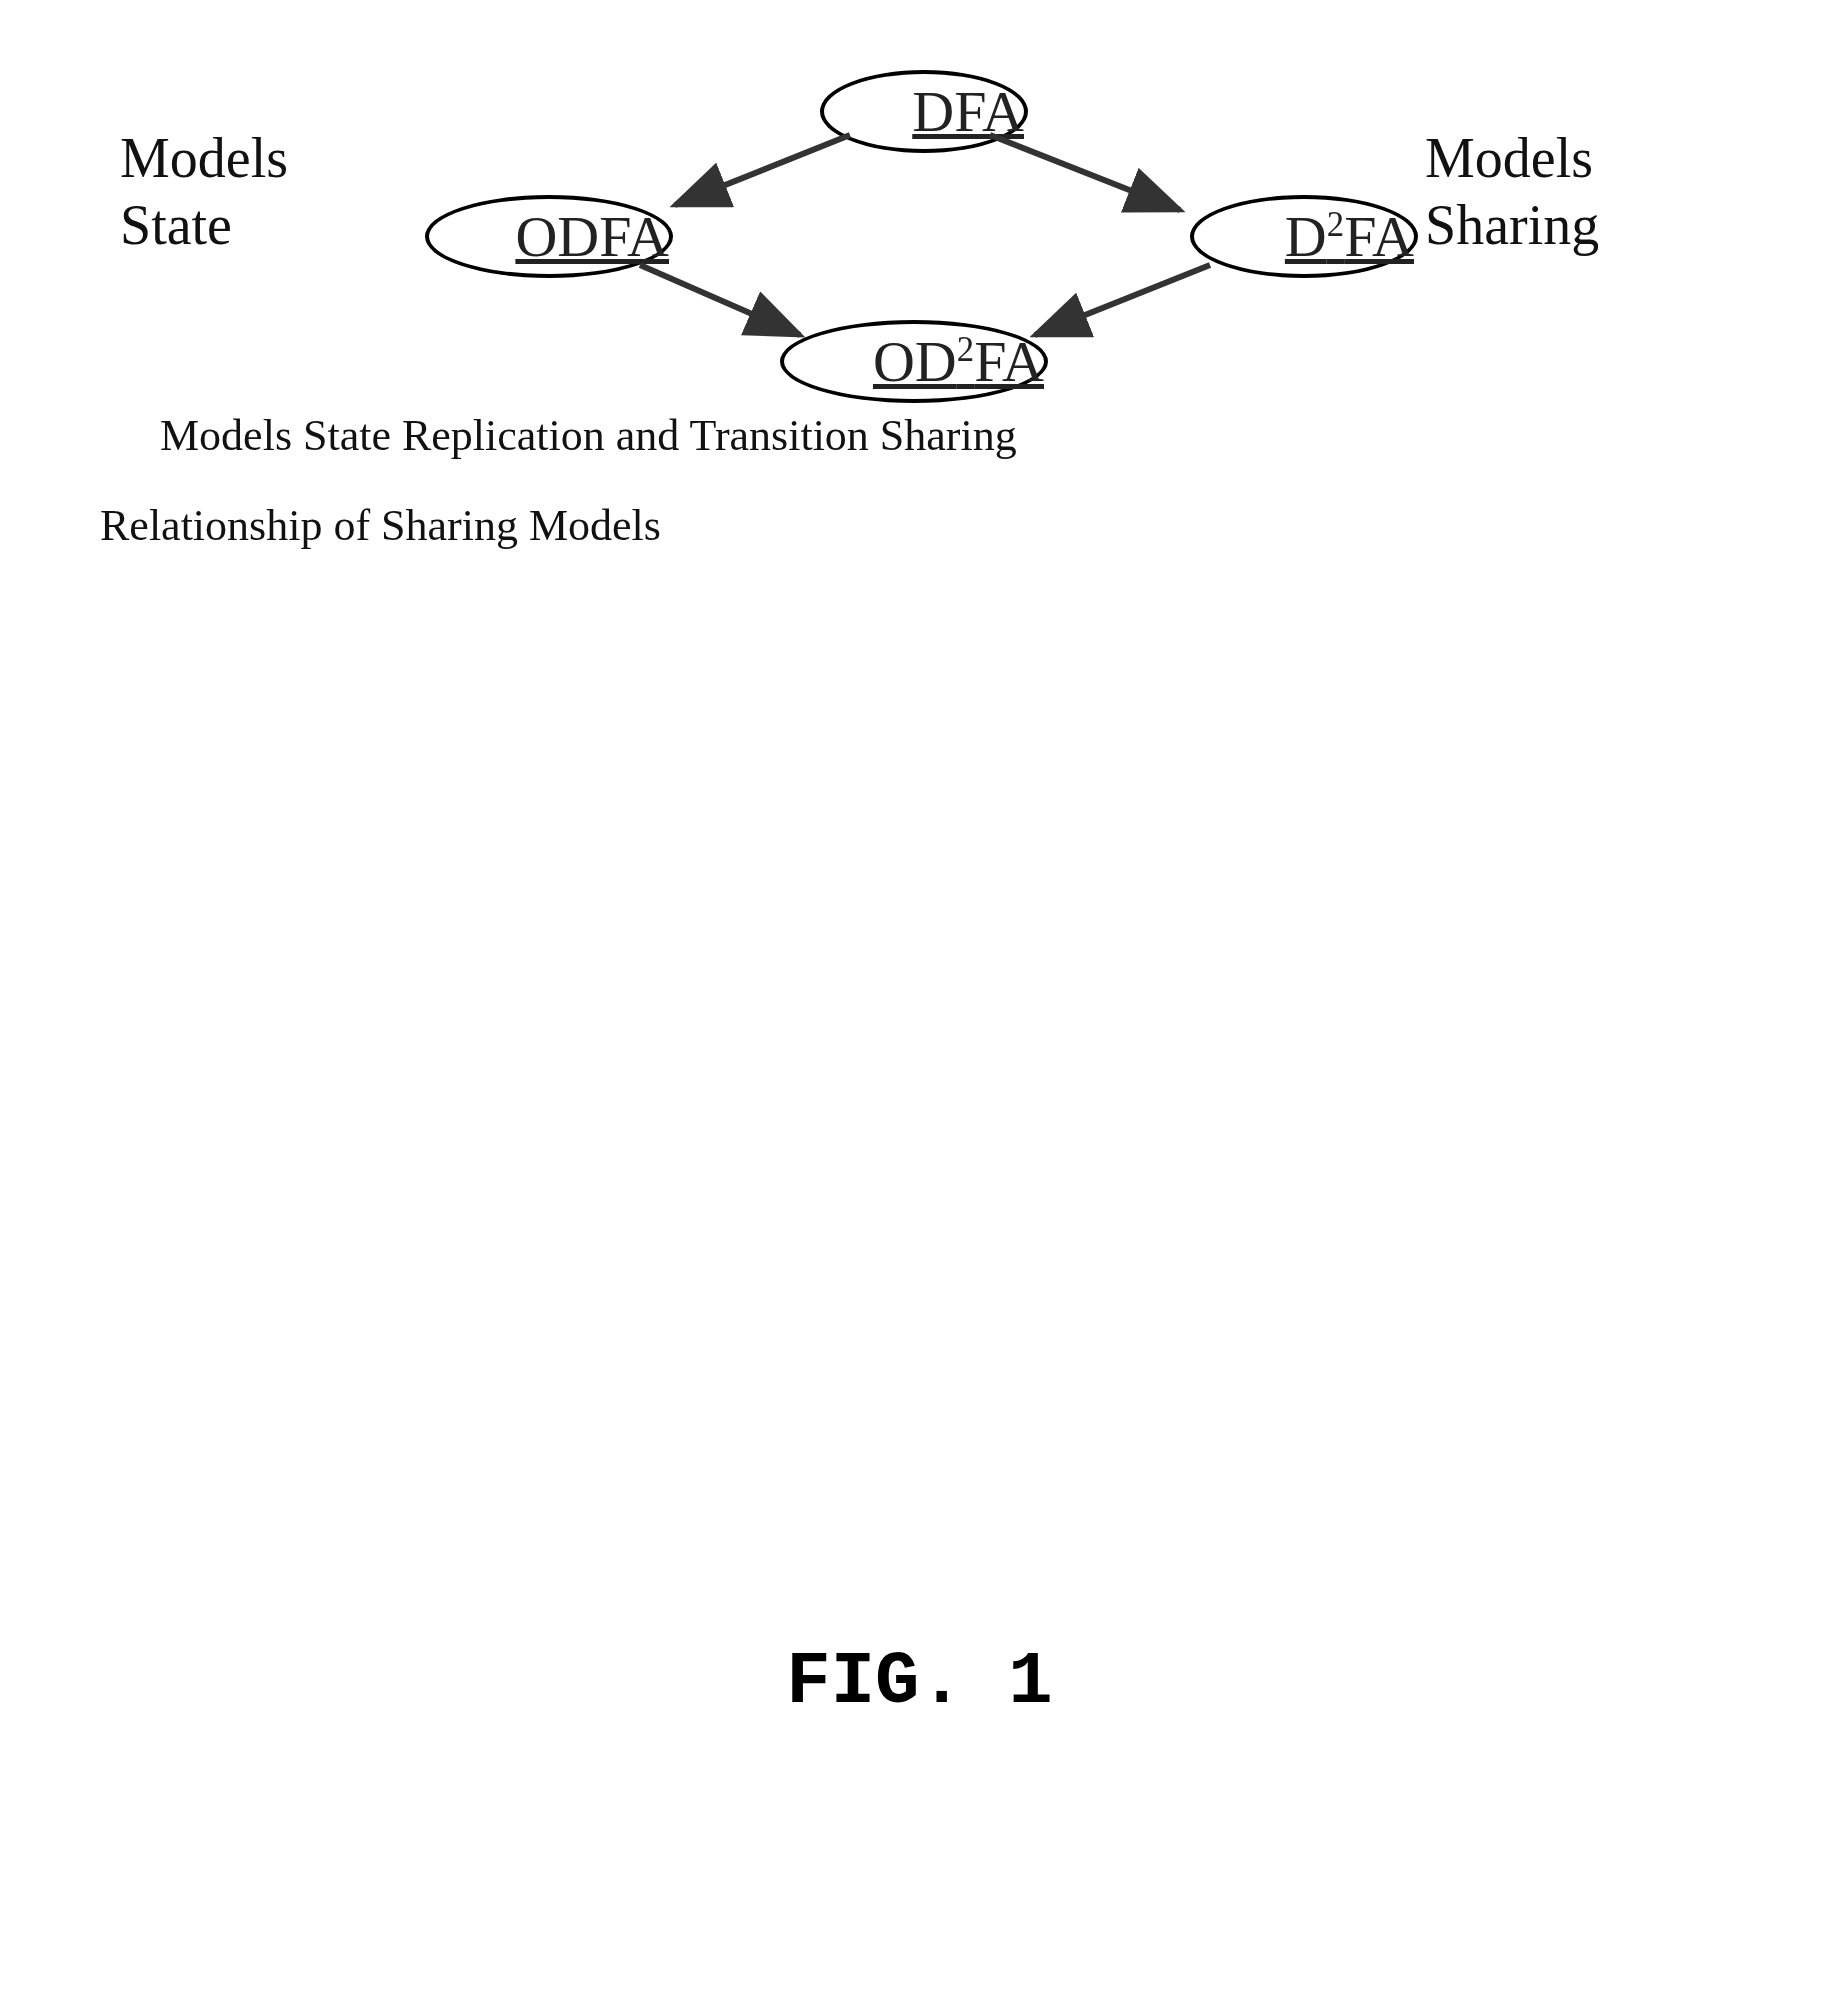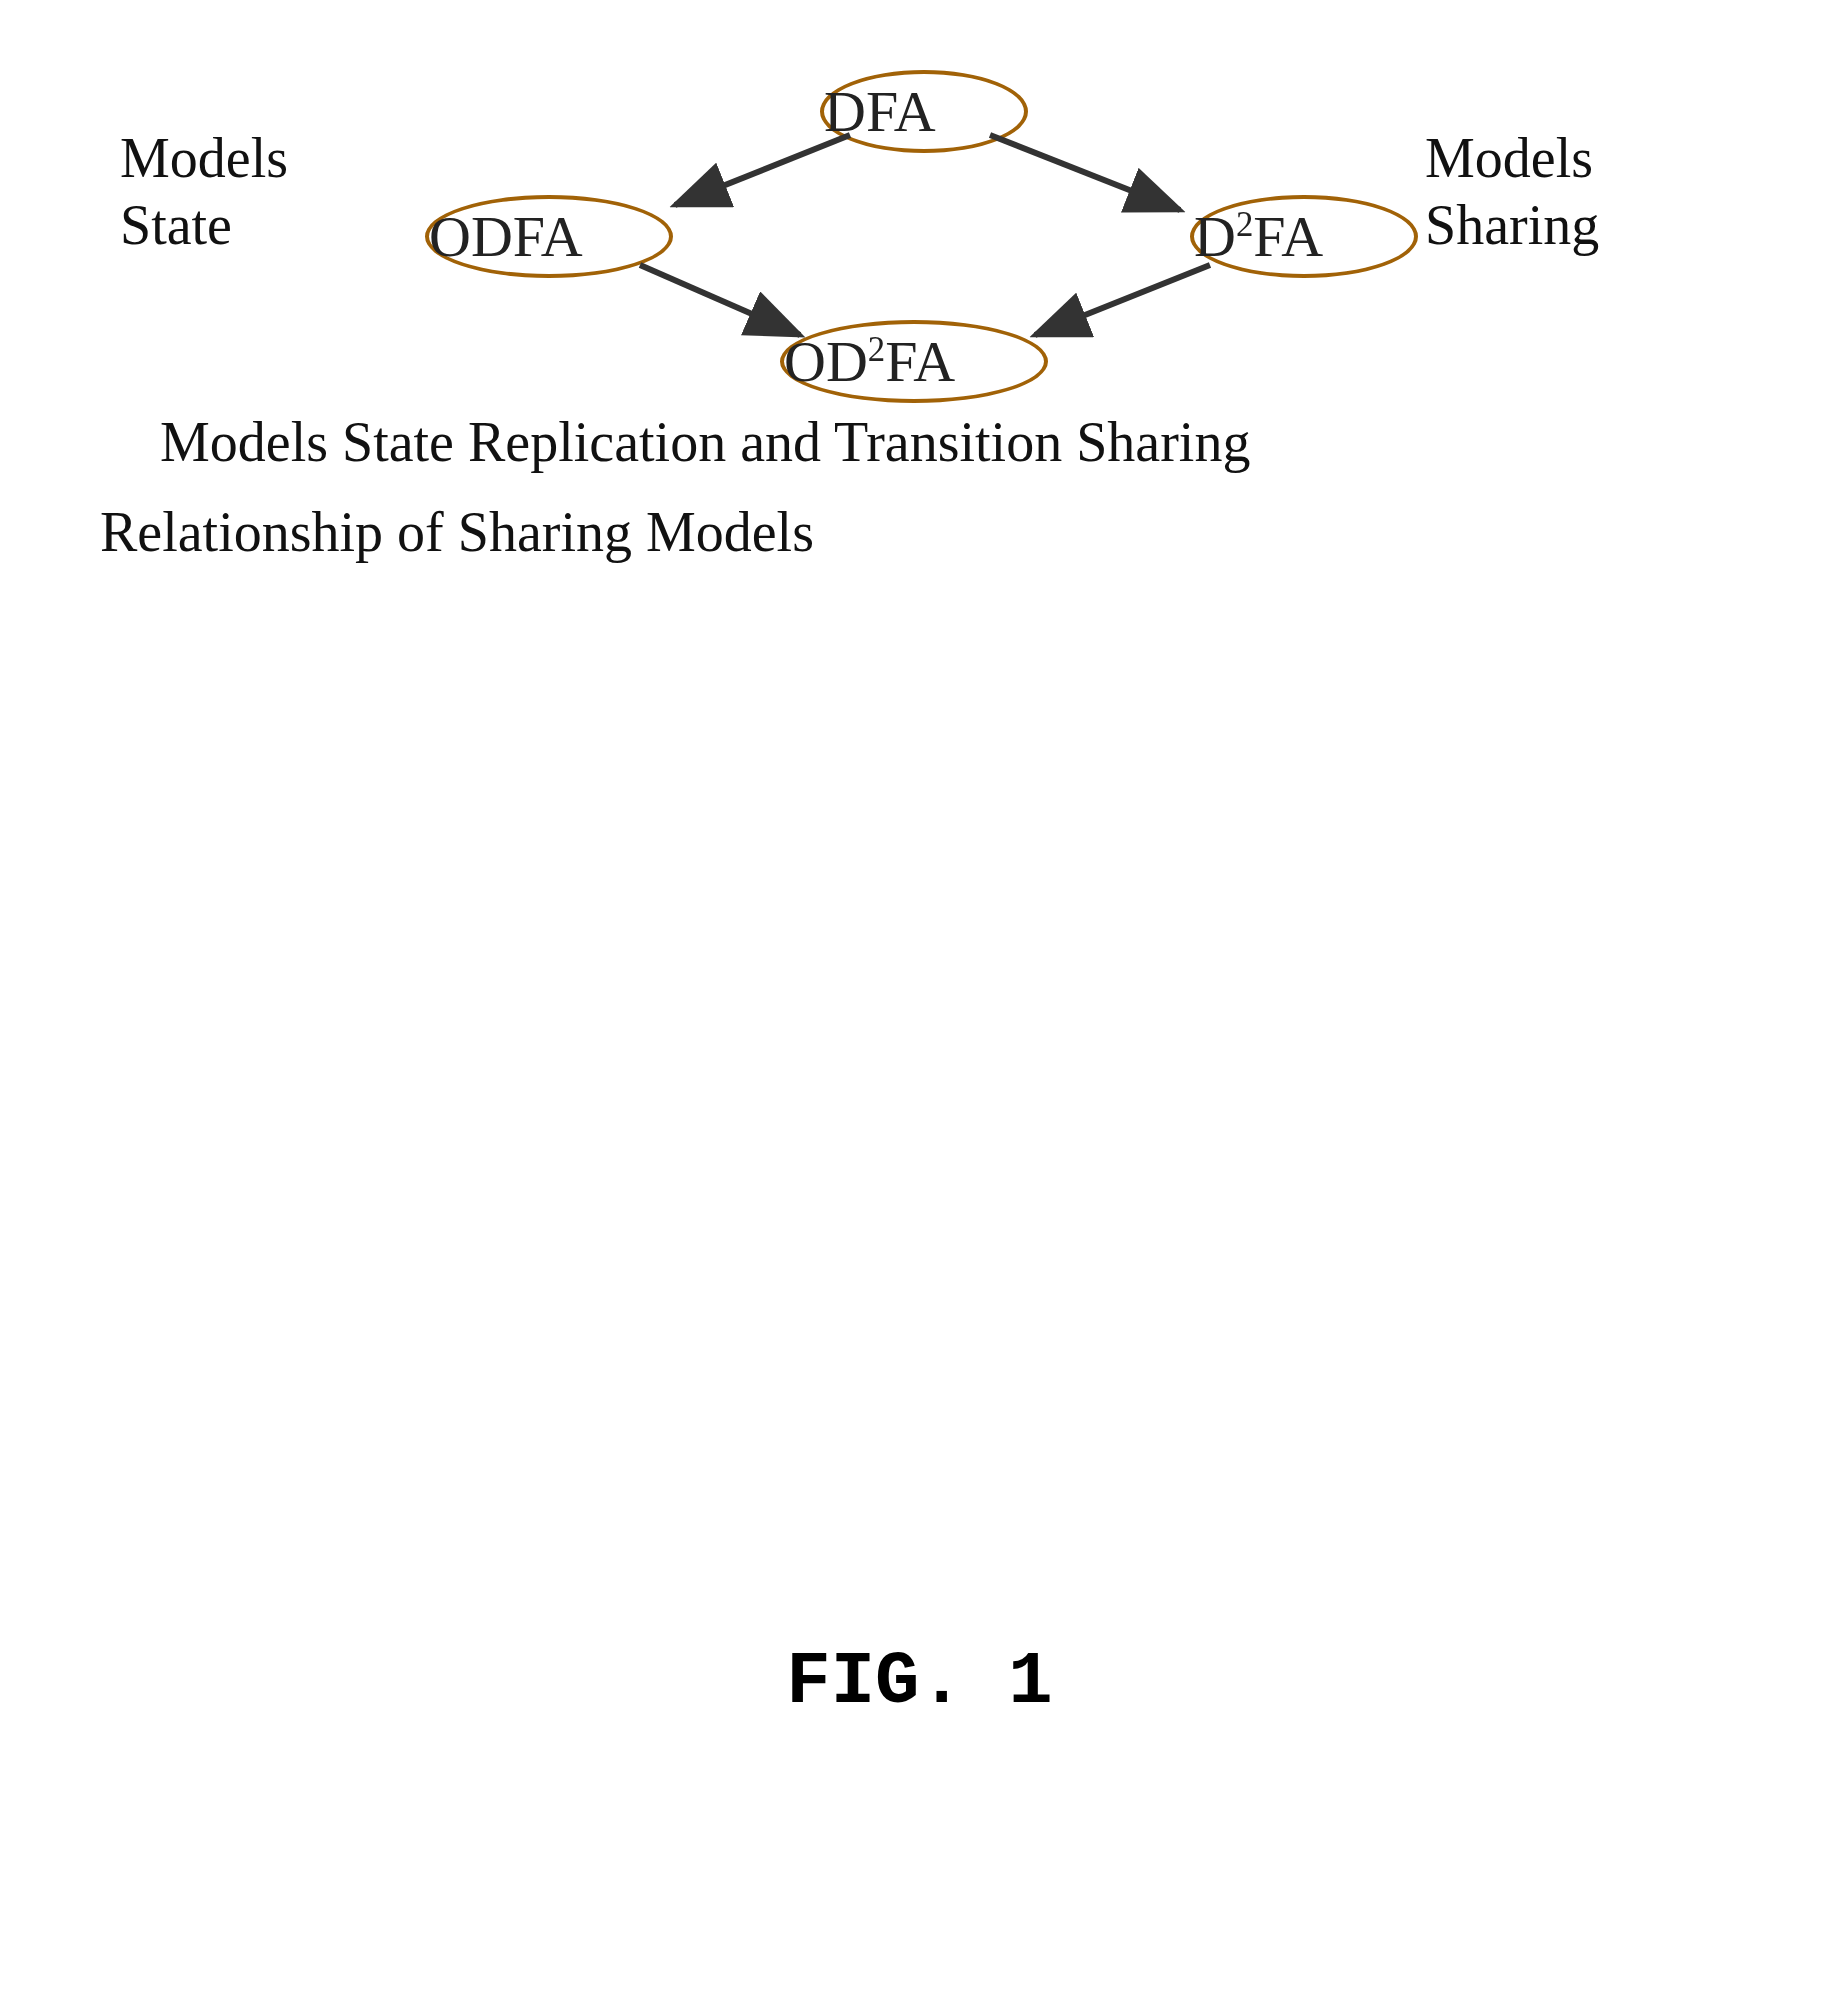--- a/index.html
+++ b/index.html
@@ -12,45 +12,46 @@
   position: relative;
 }
 .diagram-area {
   position: absolute;
   left: 120px;
   top: 70px;
   width: 1600px;
 }
 .node {
   position: absolute;
-  border: 4px solid #a16207;
+  border: 4px solid #000000;
   border-radius: 50%;
   background: #fff;
   font-size: 58px;
   color: #222;
   display: flex;
   align-items: center;
-  justify-content: flex-start;
+  justify-content: flex-end;
   white-space: nowrap;
   padding: 0;
+  text-decoration: underline;
 }
 .node sup {
   font-size: 0.6em;
   vertical-align: super;
   line-height: 0;
 }
 .side-label {
   position: absolute;
   font-size: 56px;
   color: #111;
   line-height: 1.2;
 }
 .bottom-label {
   position: absolute;
-  font-size: 56px;
+  font-size: 44px;
   color: #111;
 }
 .fig-label {
   position: absolute;
   font-size: 74px;
   font-weight: bold;
   color: #000;
   width: 1839px;
   text-align: center;
   font-family: Liberation Mono, monospace;

